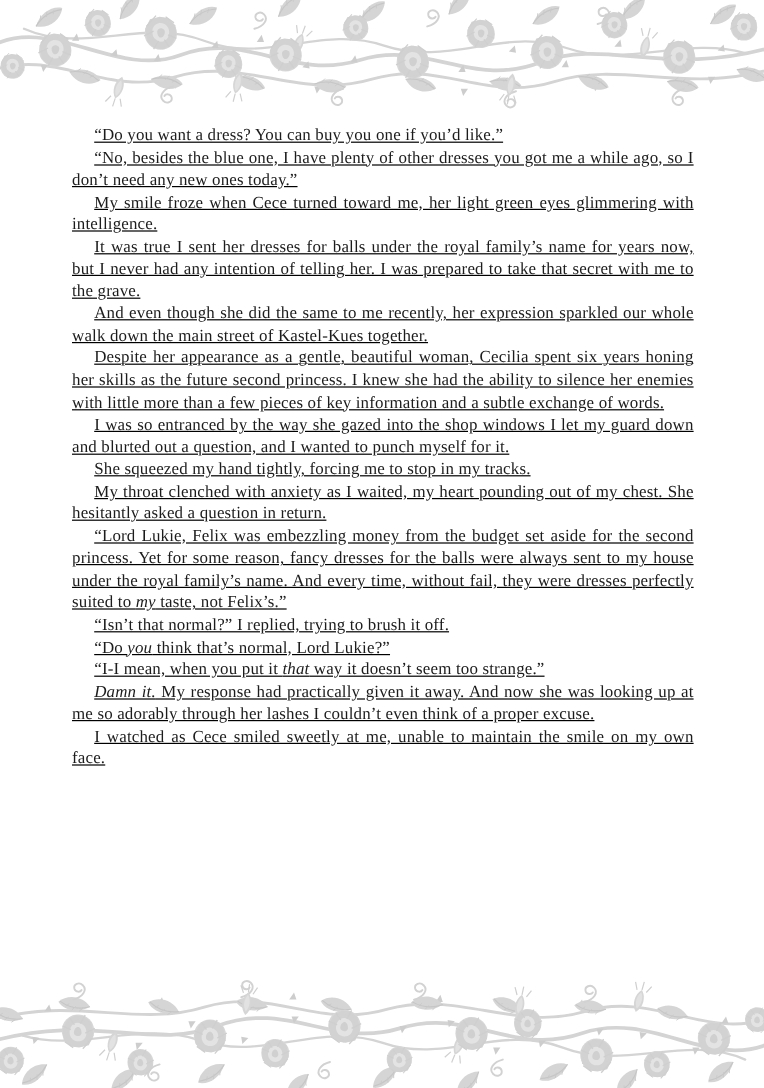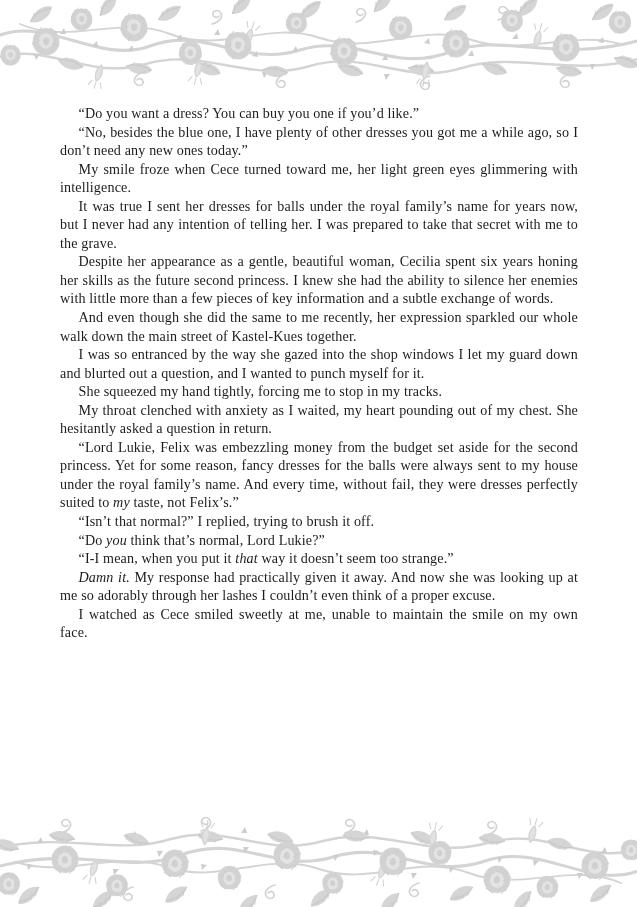--- a/index.html
+++ b/index.html
@@ -43,20 +43,21 @@
     width: 100%;
     height: 100%;
   }
 
   
   .content {
     position: absolute;
     left: 60px;
     top: 104px;
     width: 518px;
+    text-decoration: underline;
   }
   .para {
     margin: 0;
     text-indent: 18.5px;
     text-align: justify;
     text-justify: inter-word;
     font-size: 14.1px;
     line-height: 18.55px;
     color: #1c1c1c;
     letter-spacing: 0.01em;
@@ -182,22 +183,22 @@
         <use href="#rose" x="10" y="62" transform="scale(0.75) translate(4,20)"></use>
       </g>
     </svg>
   </div>
 
   <div class="content">
     <p class="para">“Do you want a dress? You can buy you one if you’d like.”</p>
     <p class="para">“No, besides the blue one, I have plenty of other dresses you got me a while ago, so I don’t need any new ones today.”</p>
     <p class="para">My smile froze when Cece turned toward me, her light green eyes glimmering with intelligence.</p>
     <p class="para">It was true I sent her dresses for balls under the royal family’s name for years now, but I never had any intention of telling her. I was prepared to take that secret with me to the grave.</p>
+    <p class="para">And even though she did the same to me recently, her expression sparkled our whole walk down the main street of Kastel-Kues together.</p>
     <p class="para">Despite her appearance as a gentle, beautiful woman, Cecilia spent six years honing her skills as the future second princess. I knew she had the ability to silence her enemies with little more than a few pieces of key information and a subtle exchange of words.</p>
-    <p class="para">And even though she did the same to me recently, her expression sparkled our whole walk down the main street of Kastel-Kues together.</p>
     <p class="para">I was so entranced by the way she gazed into the shop windows I let my guard down and blurted out a question, and I wanted to punch myself for it.</p>
     <p class="para">She squeezed my hand tightly, forcing me to stop in my tracks.</p>
     <p class="para">My throat clenched with anxiety as I waited, my heart pounding out of my chest. She hesitantly asked a question in return.</p>
     <p class="para">“Lord Lukie, Felix was embezzling money from the budget set aside for the second princess. Yet for some reason, fancy dresses for the balls were always sent to my house under the royal family’s name. And every time, without fail, they were dresses perfectly suited to <em>my</em> taste, not Felix’s.”</p>
     <p class="para">“Isn’t that normal?” I replied, trying to brush it off.</p>
     <p class="para">“Do <em>you</em> think that’s normal, Lord Lukie?”</p>
     <p class="para">“I-I mean, when you put it <em>that</em> way it doesn’t seem too strange.”</p>
     <p class="para"><em>Damn it.</em> My response had practically given it away. And now she was looking up at me so adorably through her lashes I couldn’t even think of a proper excuse.</p>
     <p class="para">I watched as Cece smiled sweetly at me, unable to maintain the smile on my own face.</p>
   </div>

